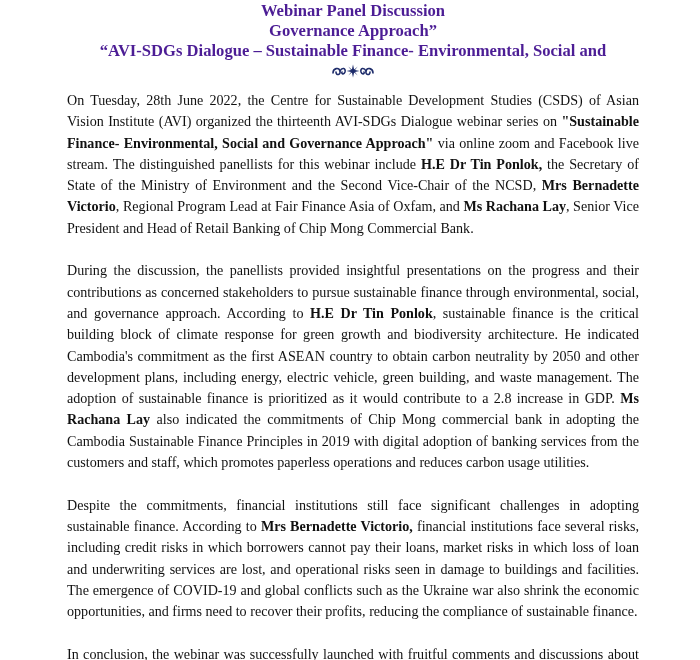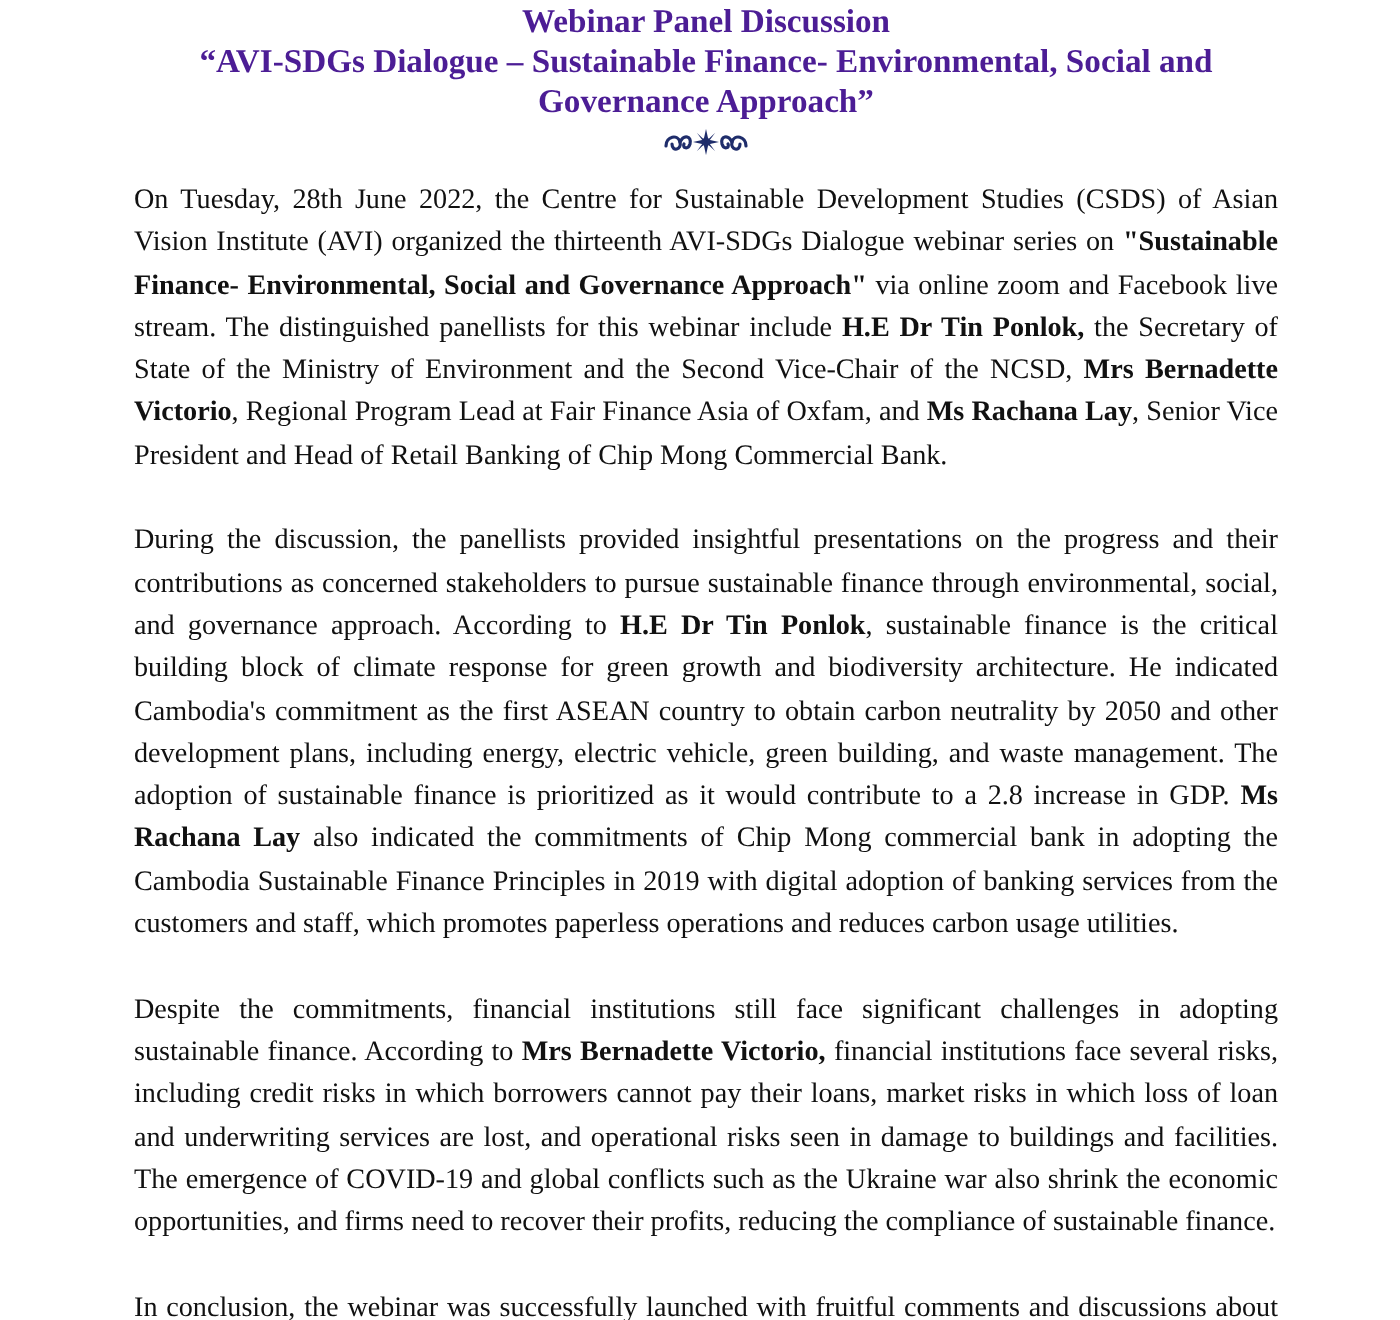--- a/index.html
+++ b/index.html
@@ -64,22 +64,22 @@
       text-align-last: justify;
     }
   </style>
 </head>
 <body>
 
 <div class="page">
 
   <div class="title-block">
     <span class="title-line">Webinar Panel Discussion</span>
+    <span class="title-line">Governance Approach”</span>
     <span class="title-line">“AVI-SDGs Dialogue – Sustainable Finance- Environmental, Social and</span>
-    <span class="title-line">Governance Approach”</span>
   </div>
 
   <div class="ornament">
     <svg width="44" height="14" viewBox="0 0 44 14" aria-hidden="true">
       <g fill="none" stroke="#1f2d6b" stroke-width="1.6" stroke-linecap="round">
 
         <path d="M2 9 C2 4, 8 3, 9 7 C10 11, 5 12, 5 8"></path>
         <path d="M9 7 C11 3, 15 4, 14 8 C13 11, 10 10, 11 8"></path>
 
         <path d="M42 9 C42 4, 36 3, 35 7 C34 11, 39 12, 39 8"></path>

